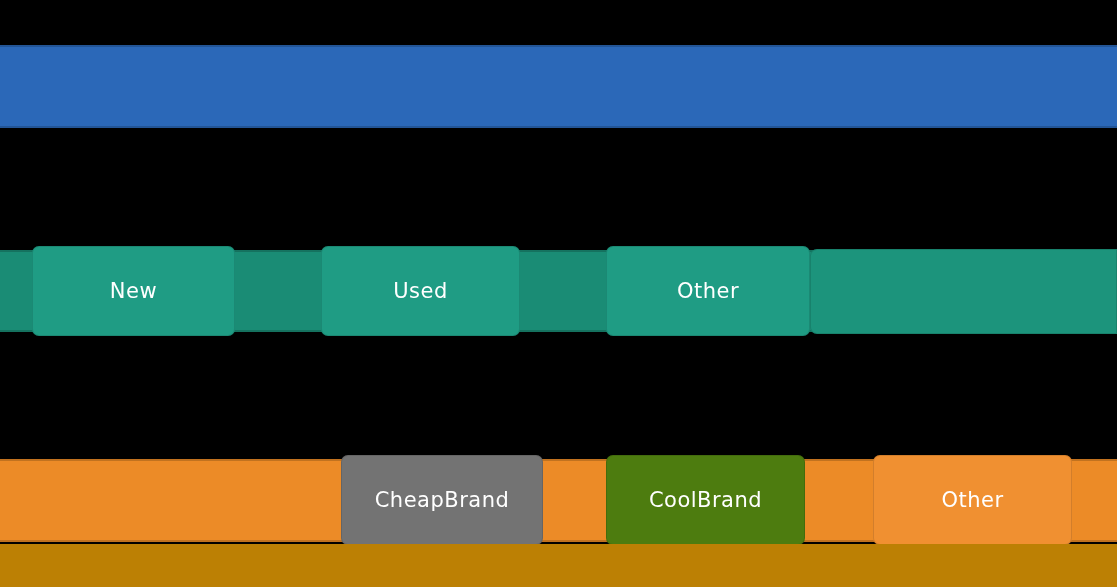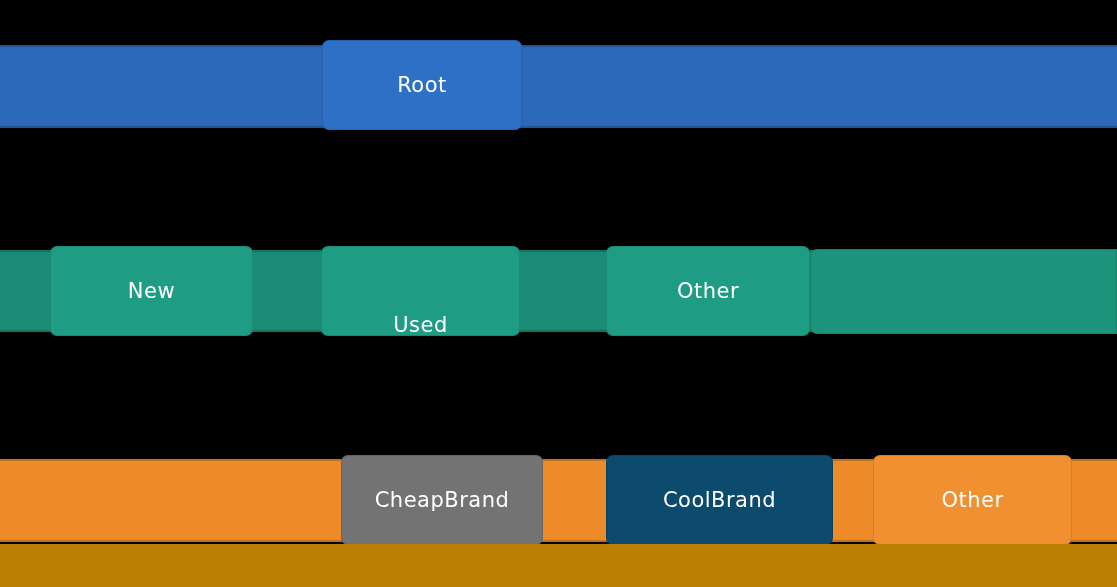--- a/index.html
+++ b/index.html
@@ -30,38 +30,35 @@
     line-height:1;
     white-space:nowrap;
     user-select:none;
   }
 </style>
 </head>
 <body>
 
 <div id="canvas" style="background: rgb(0, 0, 0);">
     <div class="base-bar" style="left: 0px; top: 45px; width: 1117px; height: 83px; background: rgb(43, 104, 184);"></div>
-    <div class="node" style="left: 322px; top: 40px; width: 200px; height: 90px; background: rgb(46, 112, 198);">
-      <span class="node-label" style="color: rgb(255, 255, 255);">Root</span>
-    </div>
     <div class="base-bar" style="left: 0px; top: 250px; width: 1117px; height: 82px; background: rgb(26, 140, 117);"></div>
-    <div class="node" style="left: 50px; top: 246px; width: 203px; height: 90px; background: rgb(31, 156, 132);">
+    <div class="node" style="left: 32px; top: 246px; width: 203px; height: 90px; background: rgb(31, 156, 132);">
       <span class="node-label" style="color: rgb(255, 255, 255);">New</span>
     </div>
-    <div class="node" style="left: 321px; top: 246px; width: 199px; height: 90px; background: rgb(31, 156, 132); align-items: flex-end;">
+    <div class="node" style="left: 321px; top: 246px; width: 199px; height: 90px; background: rgb(31, 156, 132);">
       <span class="node-label" style="color: rgb(255, 255, 255);">Used</span>
     </div>
     <div class="node" style="left: 606px; top: 246px; width: 204px; height: 90px; background: rgb(31, 156, 132);">
       <span class="node-label" style="color: rgb(255, 255, 255);">Other</span>
     </div>
     <div class="node squared-right" style="left: 810px; top: 249px; width: 307px; height: 85px; background: rgb(28, 148, 124);"></div>
     <div class="base-bar" style="left: 0px; top: 459px; width: 1117px; height: 83px; background: rgb(236, 139, 39);"></div>
     <div class="node" style="left: 341px; top: 455px; width: 202px; height: 90px; background: #737373;">
       <span class="node-label" style="color: rgb(255, 255, 255);">CheapBrand</span>
     </div>
-    <div class="node" style="left: 606px; top: 455px; width: 227px; height: 90px; background: #0c4a6e;">
+    <div class="node" style="left: 606px; top: 455px; width: 199px; height: 90px; background: #4d7c0f;">
       <span class="node-label" style="color: rgb(255, 255, 255);">CoolBrand</span>
     </div>
     <div class="node" style="left: 873px; top: 455px; width: 199px; height: 90px; background: rgb(240, 144, 49);">
       <span class="node-label" style="color: rgb(255, 255, 255);">Other</span>
     </div>
     <div class="base-bar" style="left: 0px; top: 544px; width: 1117px; height: 43px; background: rgb(188, 128, 4); box-shadow: none;"></div>
   </div>
 
 </body></html>

